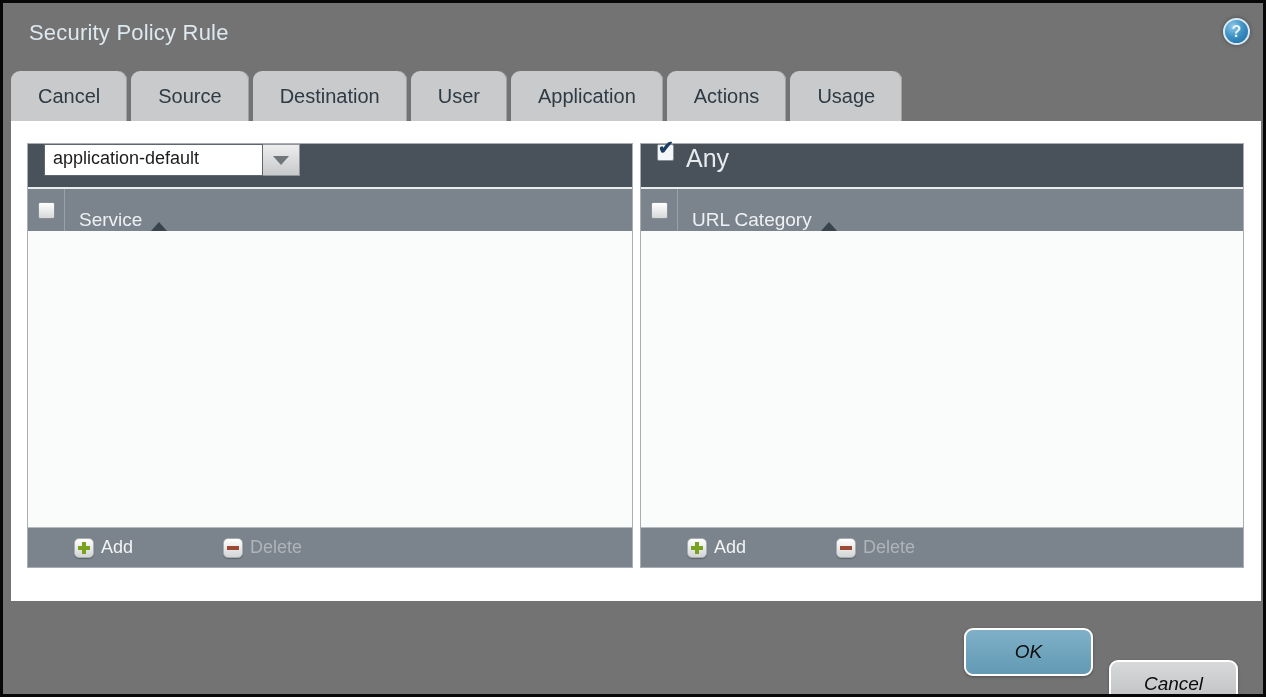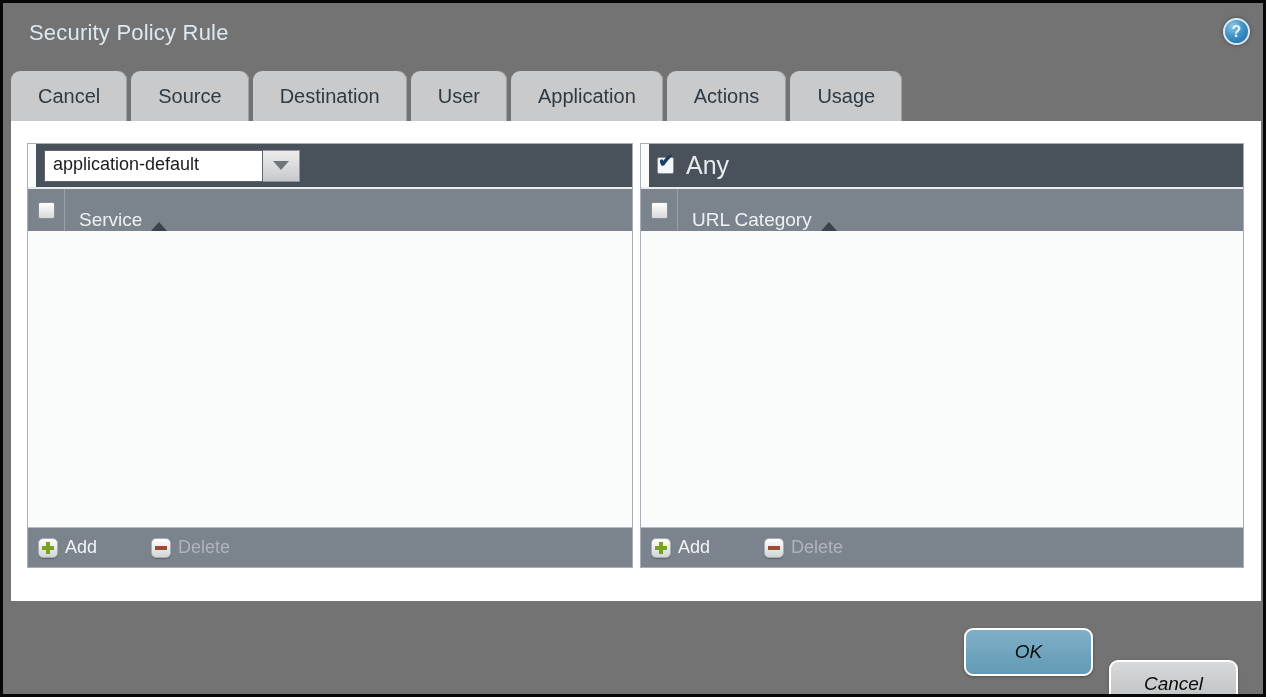--- a/index.html
+++ b/index.html
@@ -52,21 +52,21 @@
   .panel {
     position:absolute; top:22px; height:425px;
     border:1px solid #a8aeb3; display:flex; flex-direction:column;
     background:#fafbfb;
   }
   .panel.left  { left:16px;  width:606px; }
   .panel.right { left:629px; width:604px; }
 
   .ptoolbar {
     height:43px; background:#49525a; flex:0 0 auto;
-    display:flex; align-items:center; padding-left:8px;margin-left:8px;
+    display:flex; align-items:flex-start; padding-left:16px;
   }
   .phead {
     height:44px; background:#7b848c; flex:0 0 auto;
     border-top:2px solid #e9ebec;
     display:flex; align-items:stretch;
   }
   .plist { flex:1 1 auto; background:#fafbfb; }
   .pfoot {
     height:40px; background:#7b848c; flex:0 0 auto;
     border-top:1px solid #b6bcc0;
@@ -113,21 +113,21 @@
   }
   .checkbox.checked { background:#f4f7f9; }
   .checkbox .check {
     position:absolute; left:0px; top:-7px;
     color:#1d3e63; font-size:19px; font-weight:bold; line-height:1;
   }
 
   .anylbl { color:#e7ebee; font-size:25px; margin-left:12px; }
 
   
-  .footbtn { display:flex; align-items:center; gap:7px; cursor:pointer; }
+  .footbtn { display:flex; align-items:center; gap:7px; cursor:pointer;margin-left:36px; }
   .fico {
     width:20px; height:20px; border-radius:5px; position:relative;
     background:linear-gradient(#ffffff,#d2d4d5);
     border:1px solid #a7adb2; box-shadow:0 1px 1px rgba(0,0,0,.25);
   }
   .fico.plus::before {
     content:""; position:absolute; left:3px; top:7px; width:12px; height:4px;
     background:#7aa21e;
   }
   .fico.plus::after {

